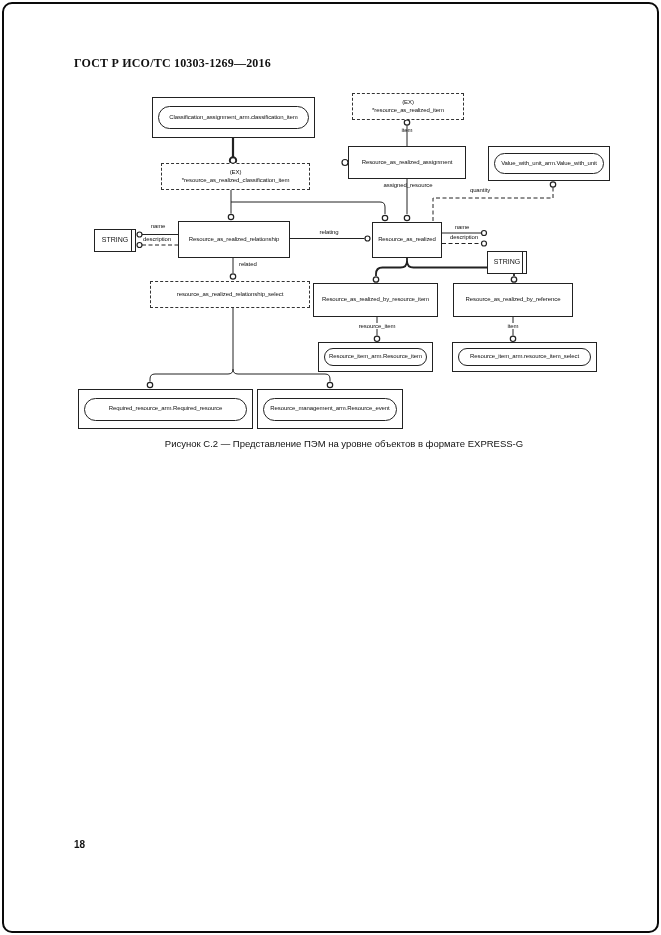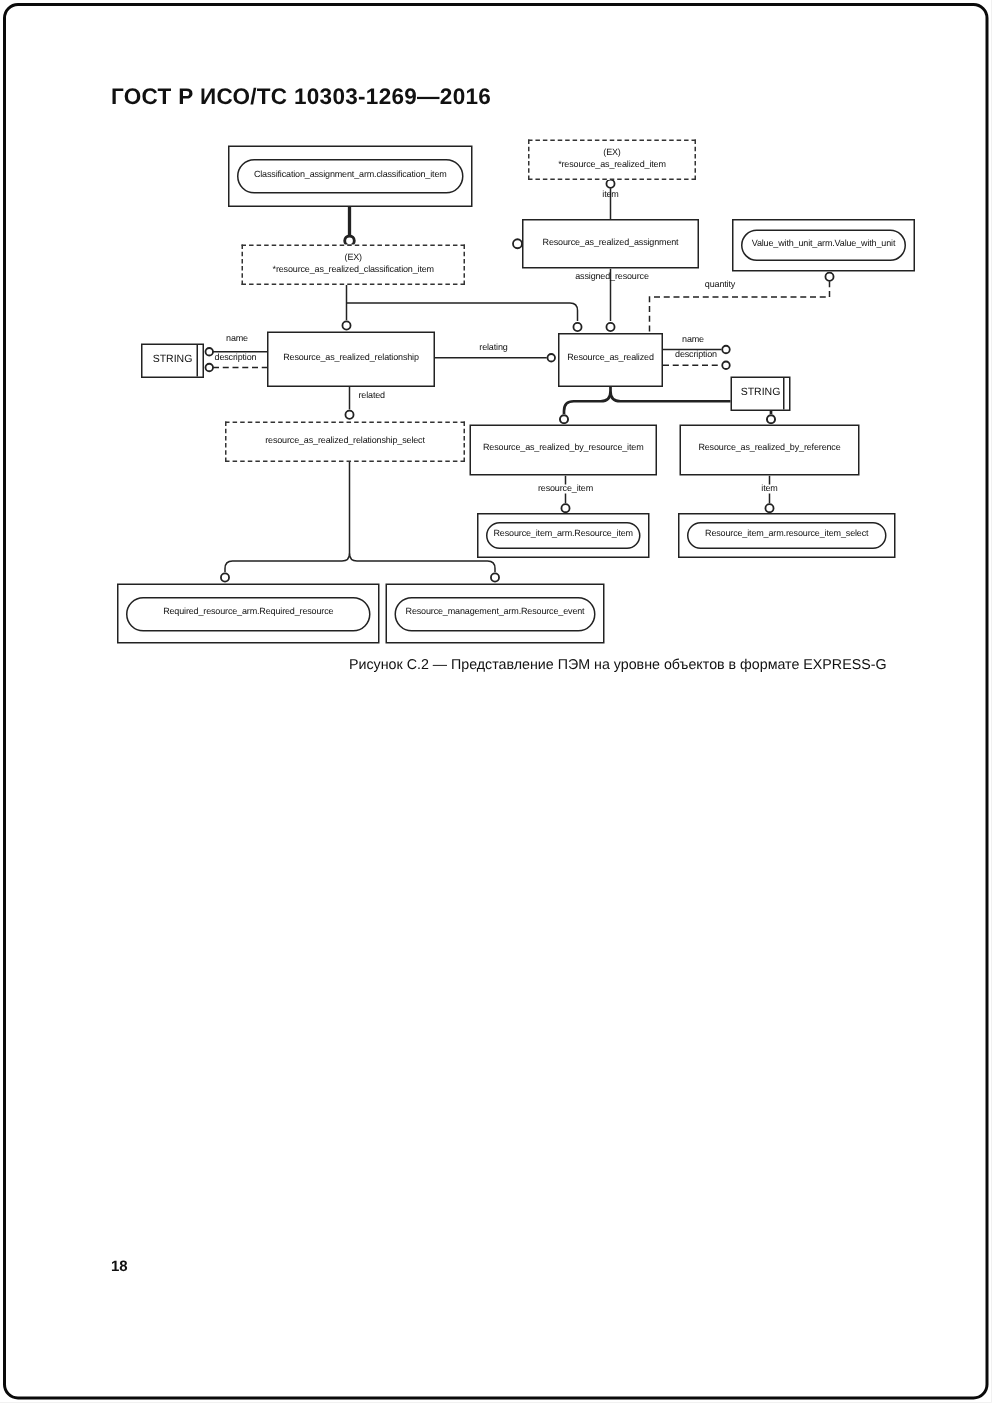--- a/index.html
+++ b/index.html
@@ -1,19 +1,19 @@
 <!DOCTYPE html>
 <html><head>
 <meta charset="utf-8">
 <style>
   html,body{margin:0;padding:0;background:#e8e8e8;}
   #page{position:relative;width:661px;height:935px;background:#ffffff;font-family:"Liberation Sans",sans-serif;color:#111;overflow:hidden;}
   #frame{position:absolute;inset:2px;border:2px solid #0a0a0a;border-radius:10px;pointer-events:none;z-index:5;}
-  .hdr{position:absolute;left:74px;top:56px;font-size:15px;font-weight:bold;letter-spacing:.2px;z-index:3;}
-  .caption{position:absolute;left:71px;top:438px;width:520px;text-align:right;font-size:9.5px;z-index:3;}
+  .hdr{position:absolute;left:74px;top:56px;font-size:12px;font-weight:bold;letter-spacing:.2px;z-index:3;font-family:Liberation Serif, serif;}
+  .caption{position:absolute;left:84px;top:438px;width:520px;text-align:center;font-size:9.5px;z-index:3;}
   .pgnum{position:absolute;left:74px;top:839px;font-size:10px;z-index:3;font-weight:bold;}
   svg.wires{position:absolute;left:0;top:0;z-index:1;}
   .box{position:absolute;box-sizing:border-box;border:1px solid #222;background:#fff;z-index:2;
        display:flex;align-items:center;justify-content:center;text-align:center;
        font-size:6px;letter-spacing:-.1px;line-height:1.25;color:#111;}
   .dashed{border:1px dashed #333;flex-direction:column;}
   .refbox{padding:0 5px;}
   .stadium{box-sizing:border-box;border:1px solid #222;border-radius:12px;flex:1;
            display:flex;align-items:center;justify-content:center;padding:0 2px;}
   .typebox{font-size:7px;letter-spacing:0;position:relative;}

